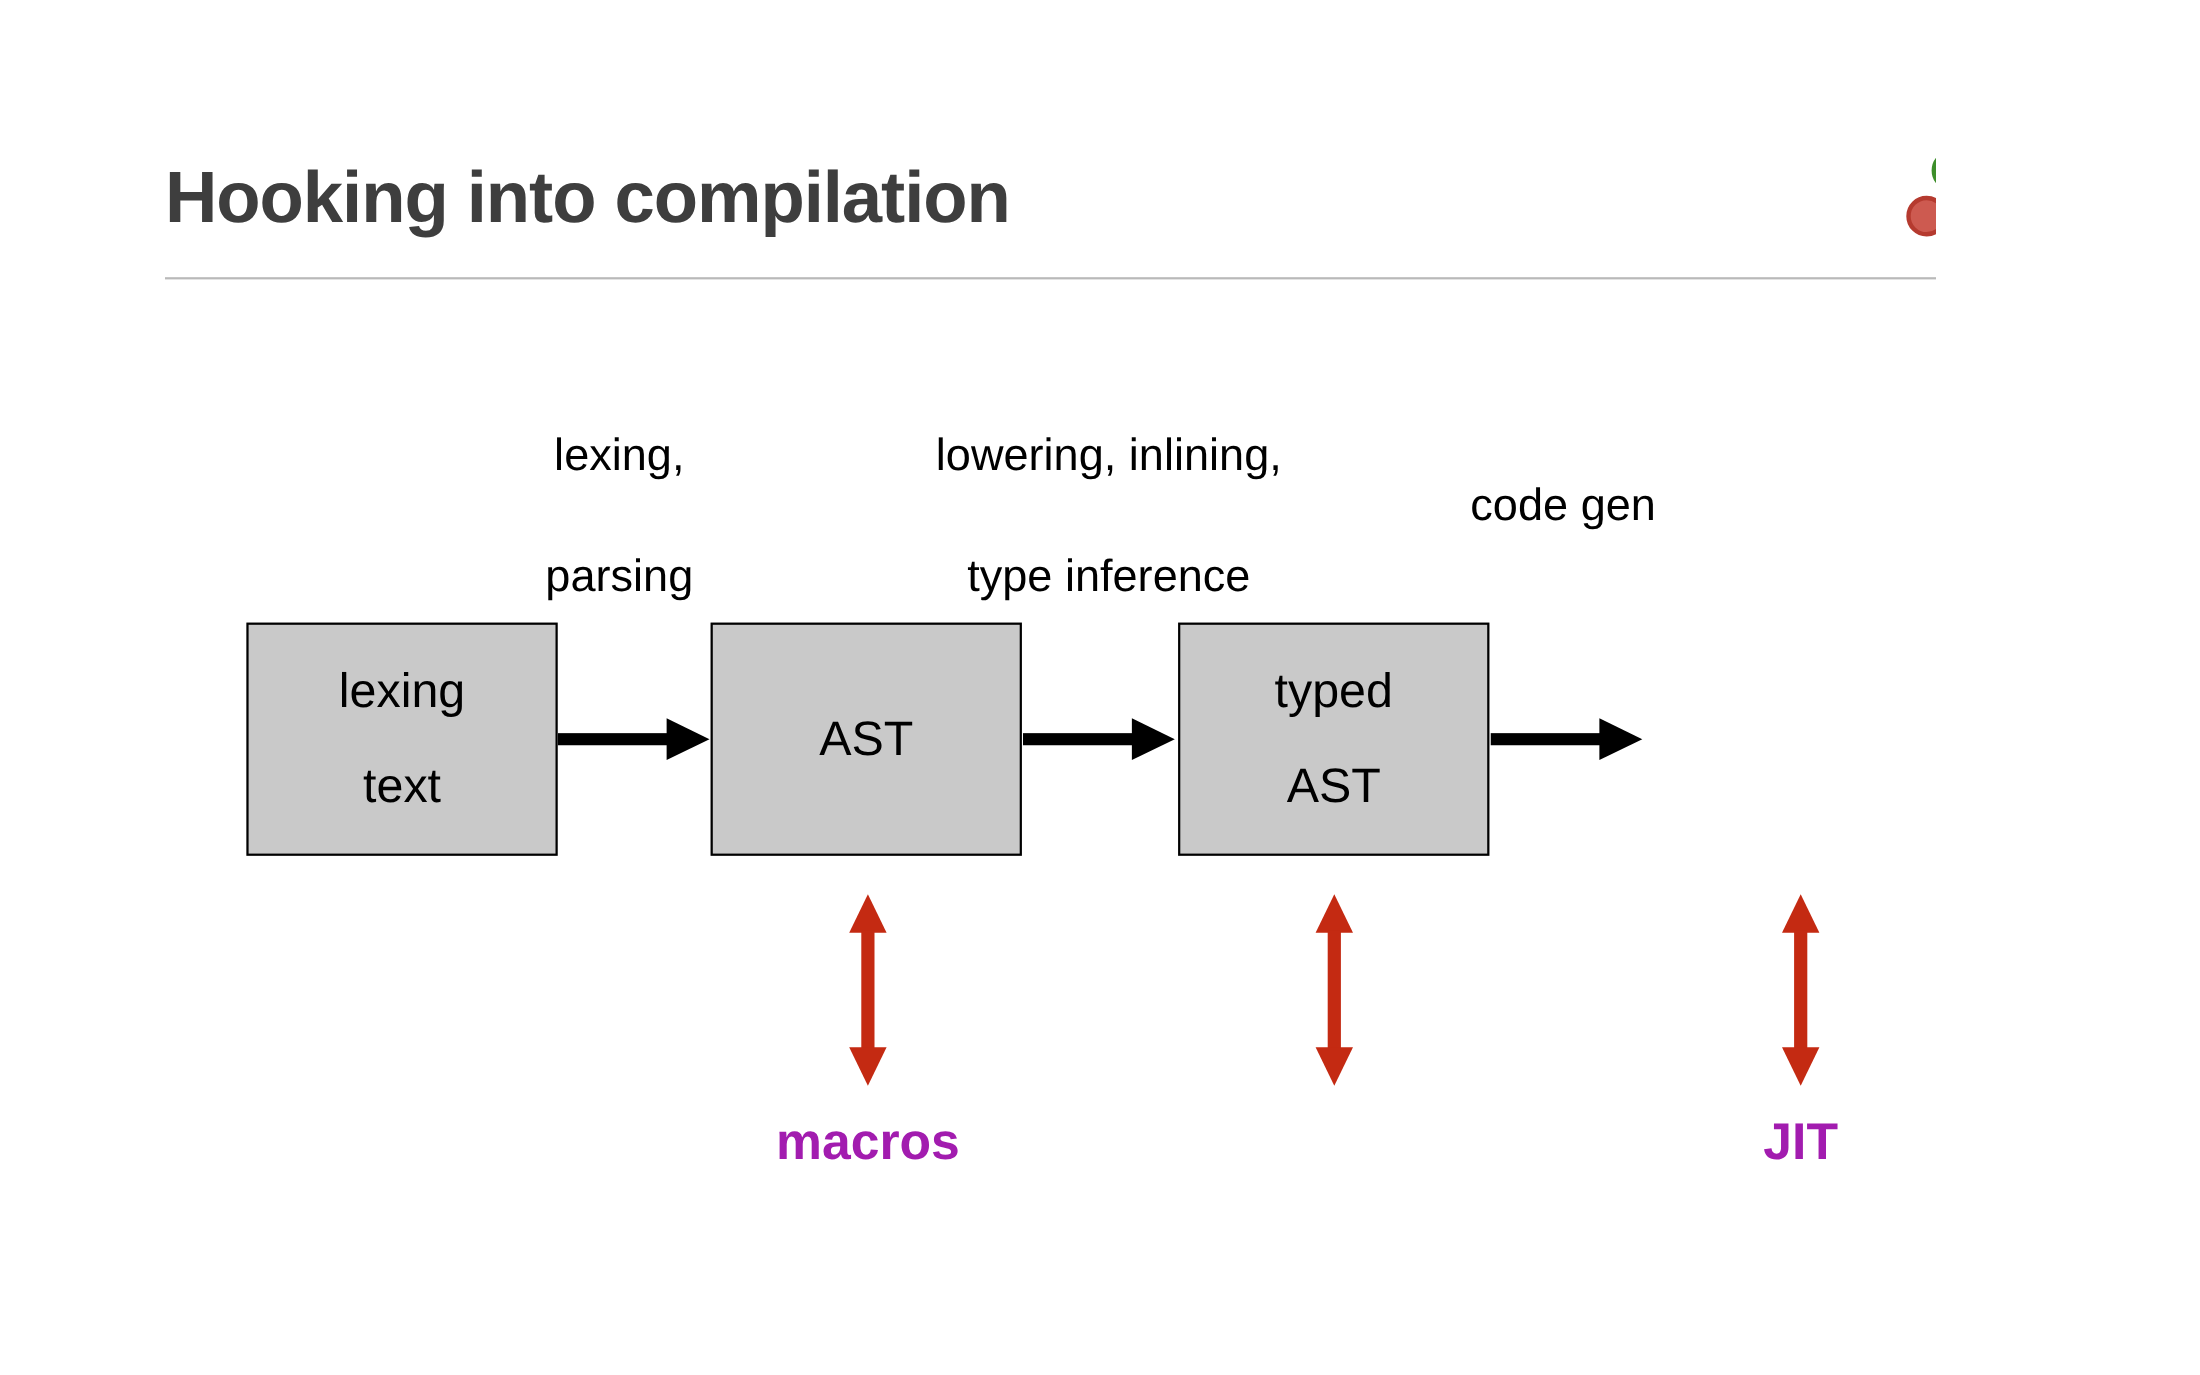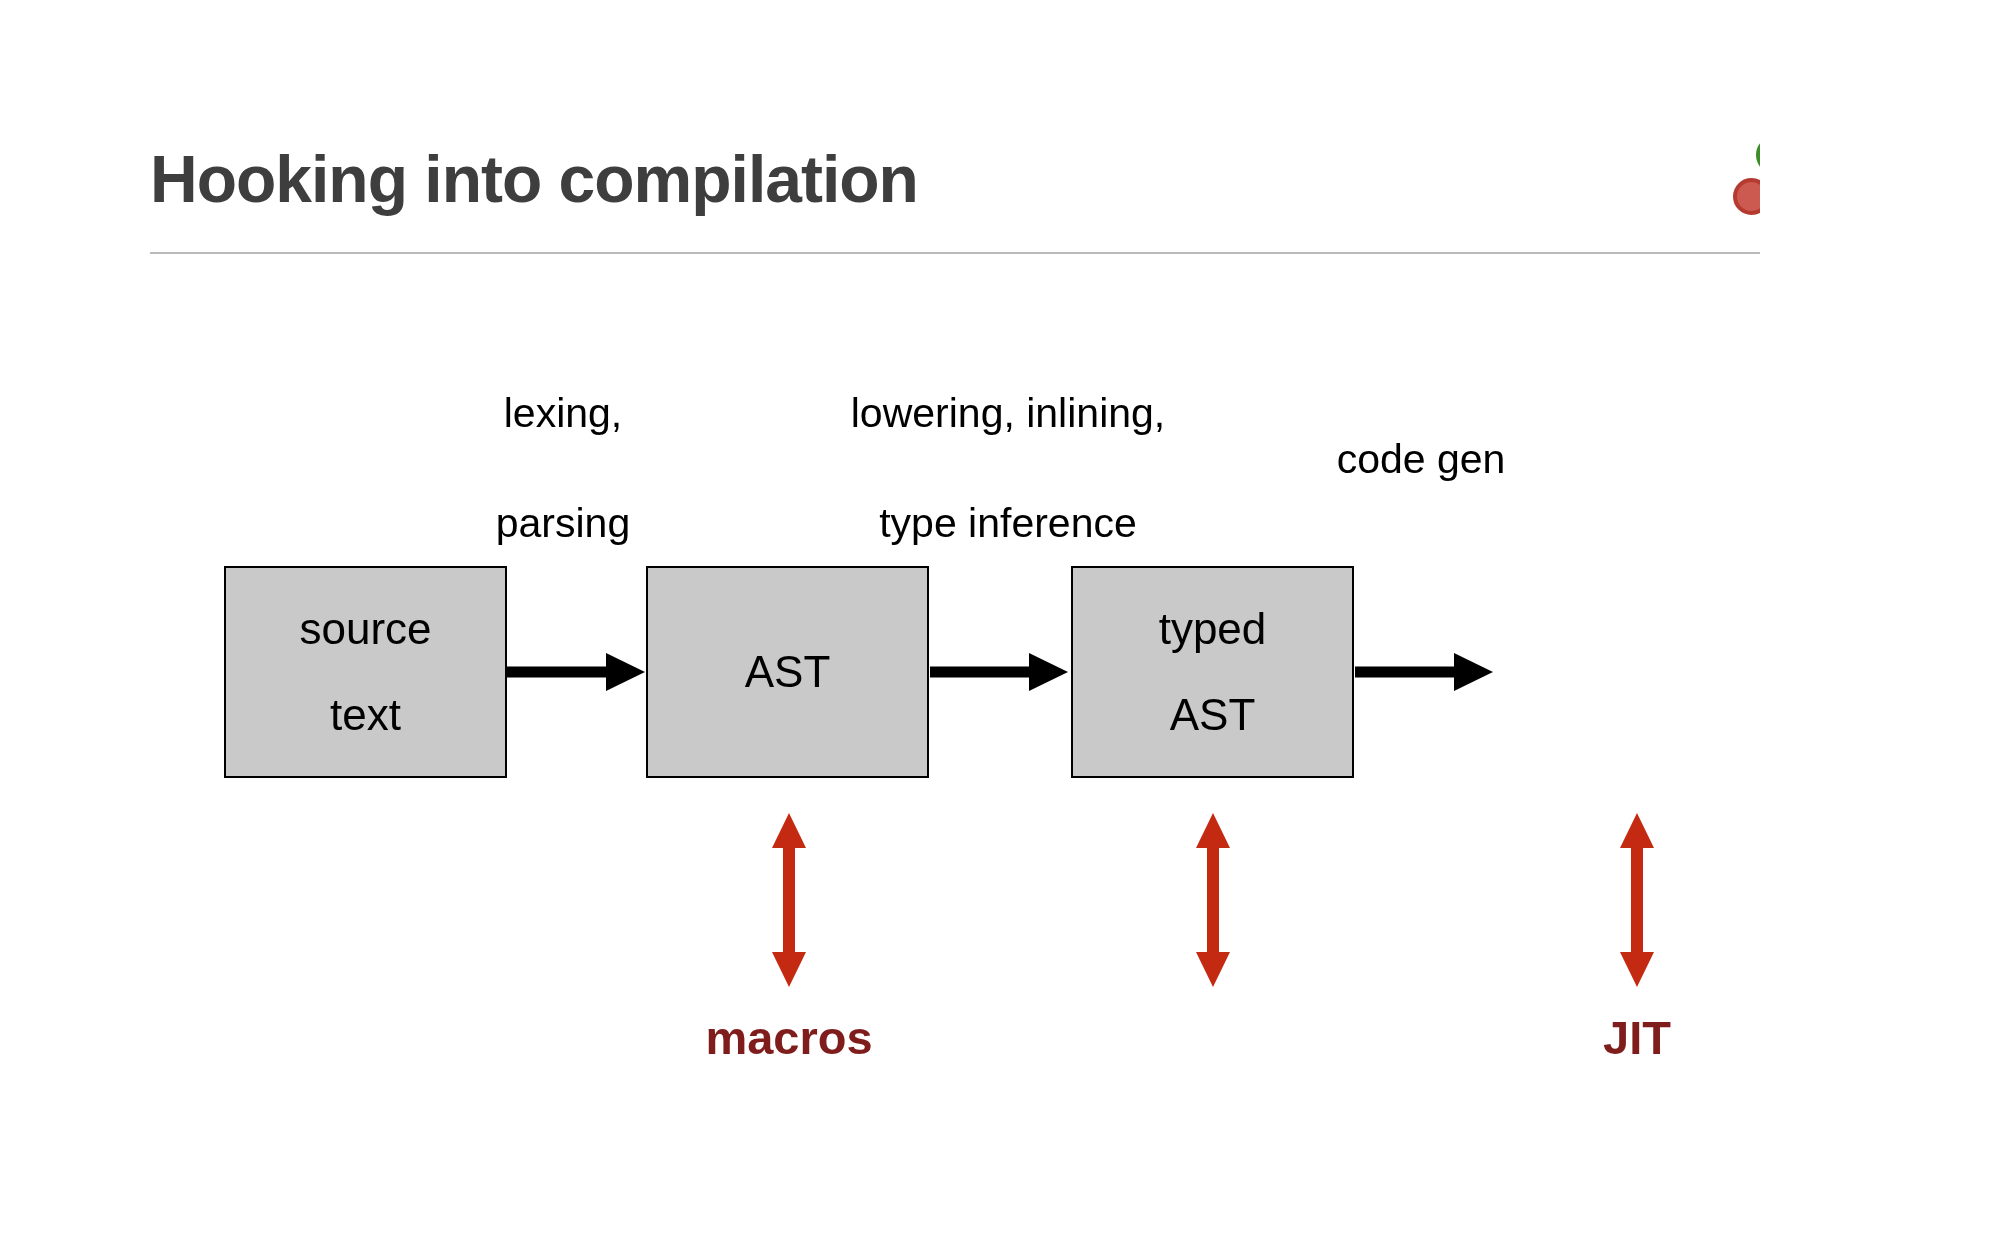--- a/index.html
+++ b/index.html
@@ -34,21 +34,21 @@
     box-sizing:border-box;
     display:flex;flex-direction:column;align-items:center;justify-content:center;
     gap:42px;
     font-size:44px;line-height:44px;color:#000;text-align:center;
   }
   .box span{display:block;}
   .flow-arrow{top:652px;width:140px;height:40px;}
   .hook-arrow{top:812px;width:36px;height:176px;transform:translateX(-50%);}
   .hook-label{
     top:1013px;
-    font-size:47px;line-height:50px;font-weight:bold;color:#7f1d1d;
+    font-size:47px;line-height:50px;font-weight:bold;color:#a21caf;
     white-space:nowrap;transform:translateX(-50%);text-align:left;
   }
 </style>
 </head>
 <body>
 
 <div class="slide">
 
   <div class="abs title">Hooking into compilation</div>
   <div class="abs rule"></div>
@@ -61,21 +61,21 @@
 
   <div class="abs stage-label" style="left:1008px;top:386px;"><span>lowering, inlining,</span><br>
 <span>type inference</span></div>
 
   <div class="abs stage-label" style="left:563px;top:386px;"><span>lexing,</span><br>
 <span>parsing</span></div>
 
   <div class="abs stage-label" style="left:1421px;top:420px;margin-top:12px;"><span>code gen</span></div>
 
   <div class="abs box" style="left:224px;">
-    <span>source</span>
+    <span>lexing</span>
     <span>text</span>
   </div>
 
   <div class="abs box" style="left:646px;">
     <span>AST</span>
   </div>
 
   <div class="abs box" style="left:1071px;">
     <span>typed</span>
     <span>AST</span>

